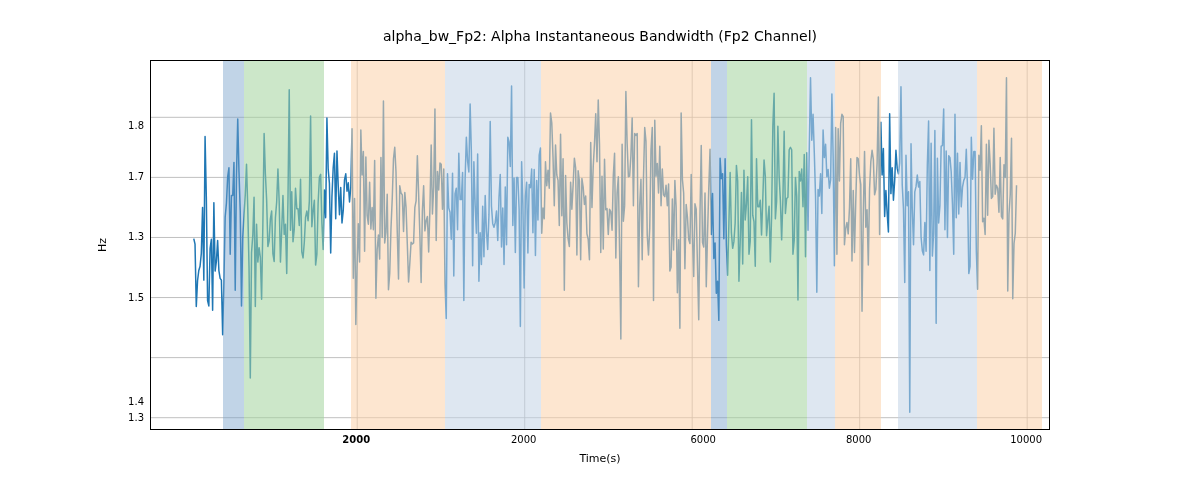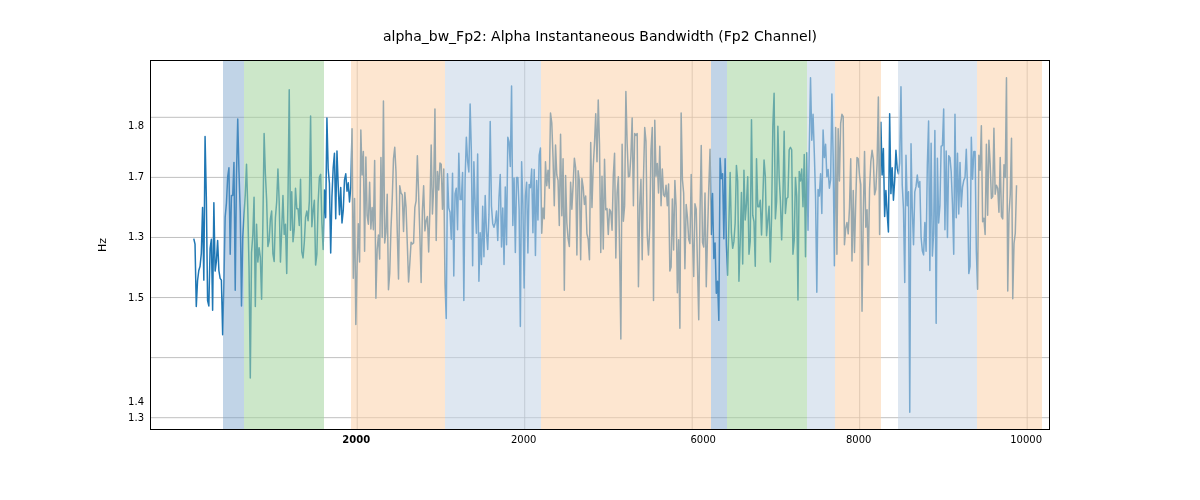--- a/index.html
+++ b/index.html
@@ -72,20 +72,21 @@
   .band-lblue { background: rgba(194,211,229,0.55); }
   .band-peach { background: rgba(252,210,170,0.55); }
 </style>
 </head>
 <body>
 
 <div class="figure">
   <div class="title">alpha_bw_Fp2: Alpha Instantaneous Bandwidth (Fp2 Channel)</div>
 
   <div class="ylabel">Hz</div>
+  <div class="xlabel">Time(s)</div>
 
   <div id="xtick-holder">
       <div class="xtick" style="left: 356.232px; font-weight: bold;">2000</div>
       <div class="xtick" style="left: 523.716px;">2000</div>
       <div class="xtick" style="left: 691.2px; margin-left: 12px;">6000</div>
       <div class="xtick" style="left: 858.684px;">8000</div>
       <div class="xtick" style="left: 1026.17px; text-align: right;">10000</div>
     </div>
   <div id="ytick-holder">
       <div class="ytick" style="top: 416.69px;">1.3</div>

